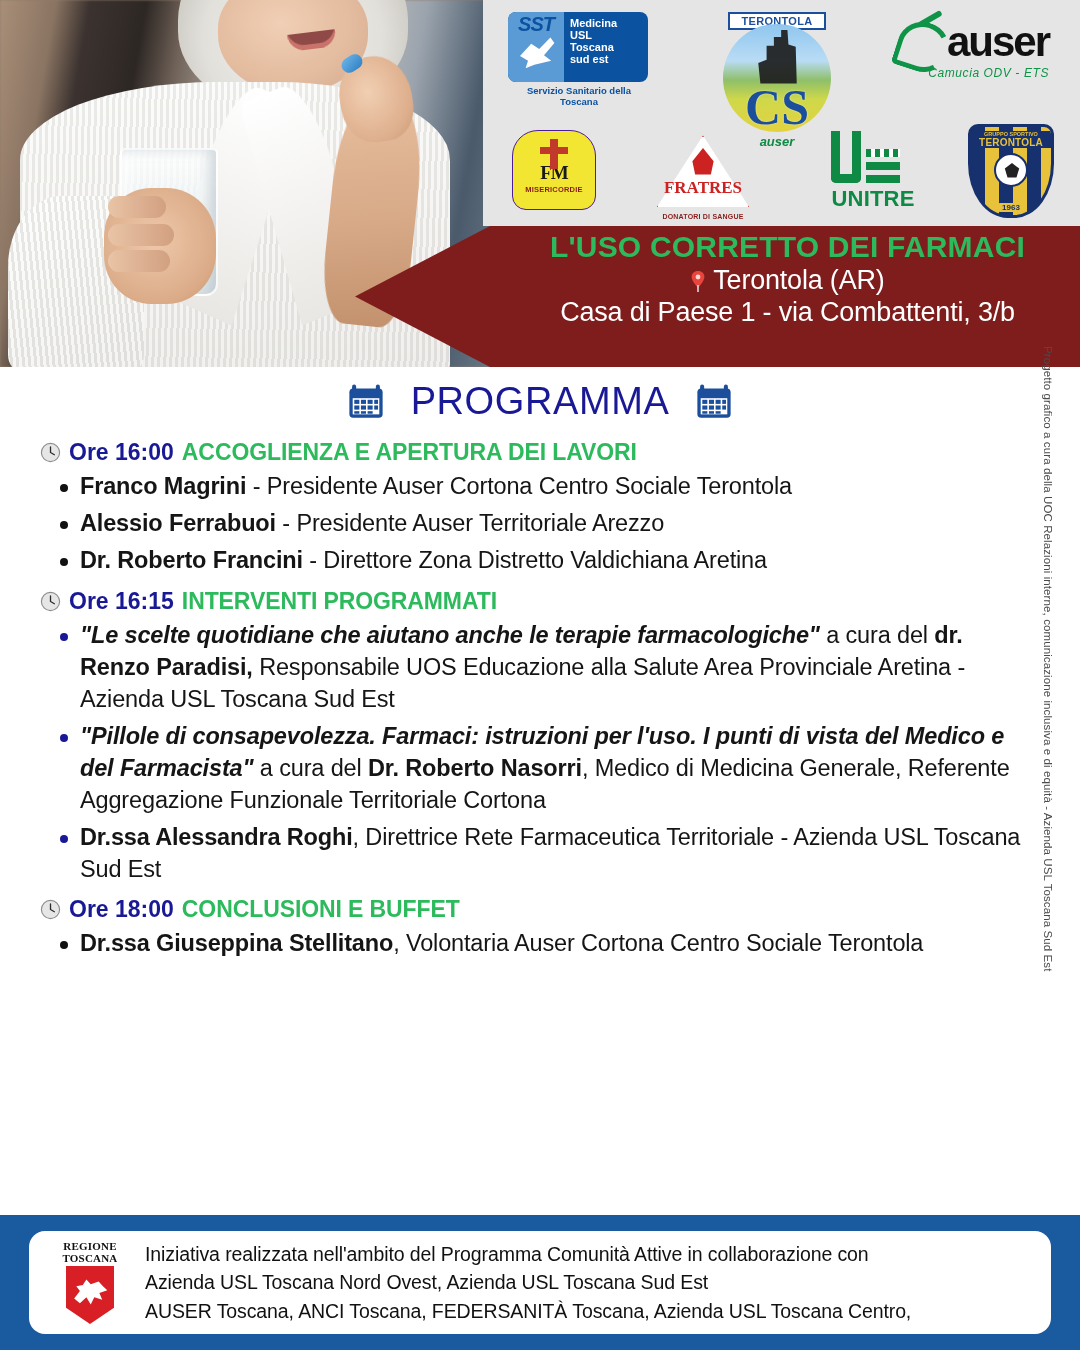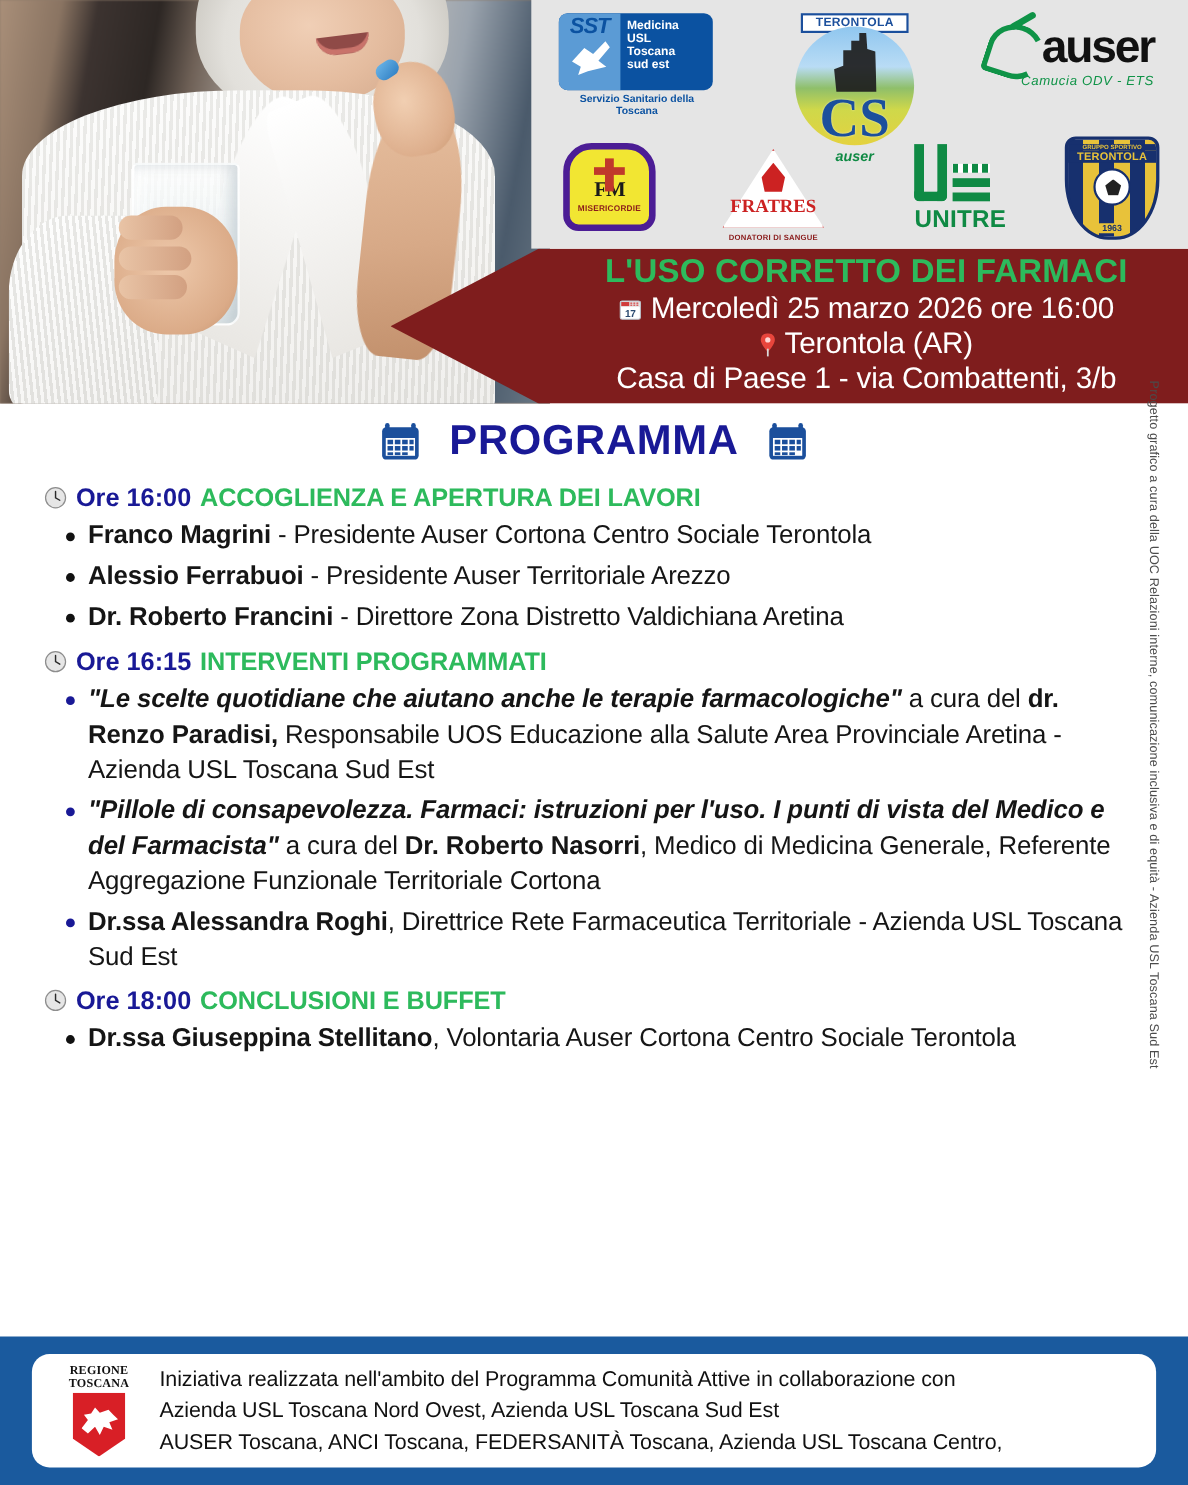--- a/index.html
+++ b/index.html
@@ -250,21 +250,21 @@
     transform: rotate(-30deg); border-radius: 3px;
   }
   .auser-word { font-size: 42px; font-weight: bold; color: #111; letter-spacing: -2px; line-height: 1; }
   .auser-sub { color: #0f9347; font-size: 12px; font-style: italic; letter-spacing: .6px; text-align: right; margin-top: 1px; }
 
   
   .logo-mis { left: 25px; top: 128px; width: 92px; height: 84px; }
   .mis-shield {
     width: 84px; height: 80px;
     background: #f2e632;
-    border: 6px solid #4c1d95;
+    border: 1px solid #4c1d95;
     border-radius: 26px 26px 14px 14px;
     position: relative;
     display: flex; align-items: center; justify-content: center; flex-direction: column;
   }
   .mis-cross {
     position: absolute; left: 50%; top: 8px; transform: translateX(-50%);
     width: 8px; height: 30px; background: #c0392b;
   }
   .mis-cross::after { content:""; position:absolute; left:-10px; top:8px; width:28px; height:7px; background:#c0392b; }
   .mis-fm { font-family: "Liberation Serif", serif; font-size: 19px; font-weight: bold; color: #1a1a1a; margin-top: 16px; letter-spacing: -1px; }
@@ -355,21 +355,21 @@
   
   .cal-emoji { display:inline-block; width:22px; height:22px; vertical-align:-3px; }
   .pin-emoji { display:inline-block; width:16px; height:22px; vertical-align:-4px; }
 
   
   .prog-head {
     margin-top: 13px;
     display: flex; align-items: center; justify-content: center; gap: 26px;
   }
   .prog-title {
-    font-size: 38px; font-weight: bold; color: #191996; letter-spacing: .6px;
+    font-size: 38px; font-weight: normal; color: #191996; letter-spacing: .6px;
   }
   .cal-icon { width: 38px; height: 38px; }
 
   
   .body-wrap { position: relative; padding: 0 48px 0 40px; }
 
   .time-row {
     display: flex; align-items: baseline; gap: 8px;
     margin-top: 11px;
   }
@@ -548,38 +548,20 @@
         <span class="gs-name">TERONTOLA</span>
         <span class="gs-ball"></span>
         <span class="gs-year">1963</span>
       </div>
     </div>
 
   </div>
 
   <div class="banner">
     <div class="banner-title">L'USO CORRETTO DEI FARMACI</div>
-    <div class="banner-line">
-      <span class="cal-emoji">
-        <svg viewBox="0 0 24 24" width="22" height="22">
-          <rect x="2" y="4" width="20" height="18" rx="2" fill="#ffffff"></rect>
-          <rect x="2" y="4" width="20" height="6" fill="#e8e8e8"></rect>
-          <rect x="3" y="5" width="8" height="4" fill="#d13b3b"></rect>
-          <rect x="12" y="5.5" width="2" height="1.2" fill="#d13b3b"></rect>
-            <rect x="15" y="5.5" width="2" height="1.2" fill="#d13b3b"></rect>
-            <rect x="18" y="5.5" width="2" height="1.2" fill="#d13b3b"></rect>
-          <rect x="12" y="7.5" width="2" height="1.2" fill="#d13b3b"></rect>
-            <rect x="15" y="7.5" width="2" height="1.2" fill="#d13b3b"></rect>
-            <rect x="18" y="7.5" width="2" height="1.2" fill="#d13b3b"></rect>
-          <text x="12" y="19.5" font-size="10" font-weight="bold" fill="#2b4a6f" text-anchor="middle" font-family="Liberation Sans, sans-serif">17</text>
-          <rect x="2" y="4" width="20" height="18" rx="2" fill="none" stroke="#b9c3cc" stroke-width="1"></rect>
-        </svg>
-      </span>
-      <span>Mercoledì 25 marzo 2026 ore 16:00</span>
-    </div>
     <div class="banner-line">
       <span class="pin-emoji">
         <svg viewBox="0 0 16 22" width="16" height="22">
           <path d="M8 0 C4 0 1.6 2.6 1.6 6 C1.6 10 8 17 8 17 S14.4 10 14.4 6 C14.4 2.6 12 0 8 0 Z" fill="#e8453c"></path>
           <circle cx="8" cy="6" r="2.4" fill="#ffd9d6"></circle>
           <rect x="7.2" y="14" width="1.6" height="7" fill="#d9d9d9"></rect>
         </svg>
       </span>
       <span>Terontola (AR)</span>
     </div>

